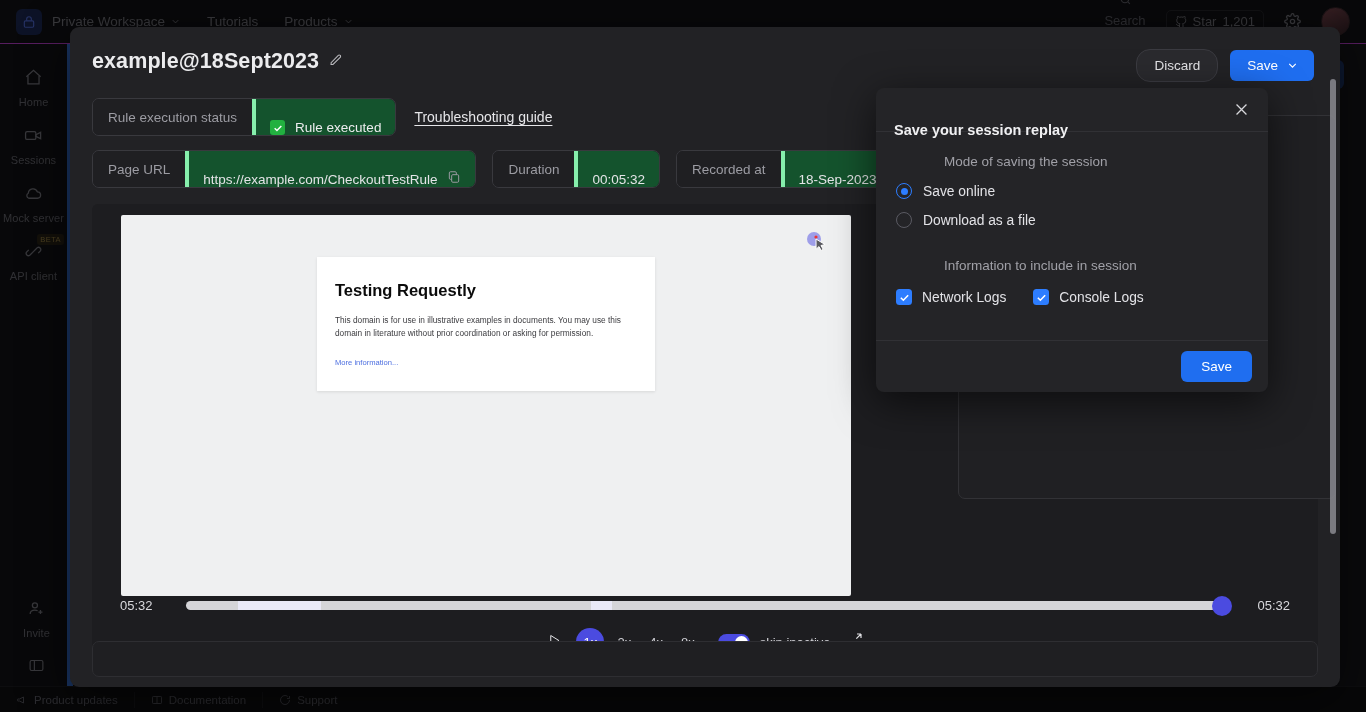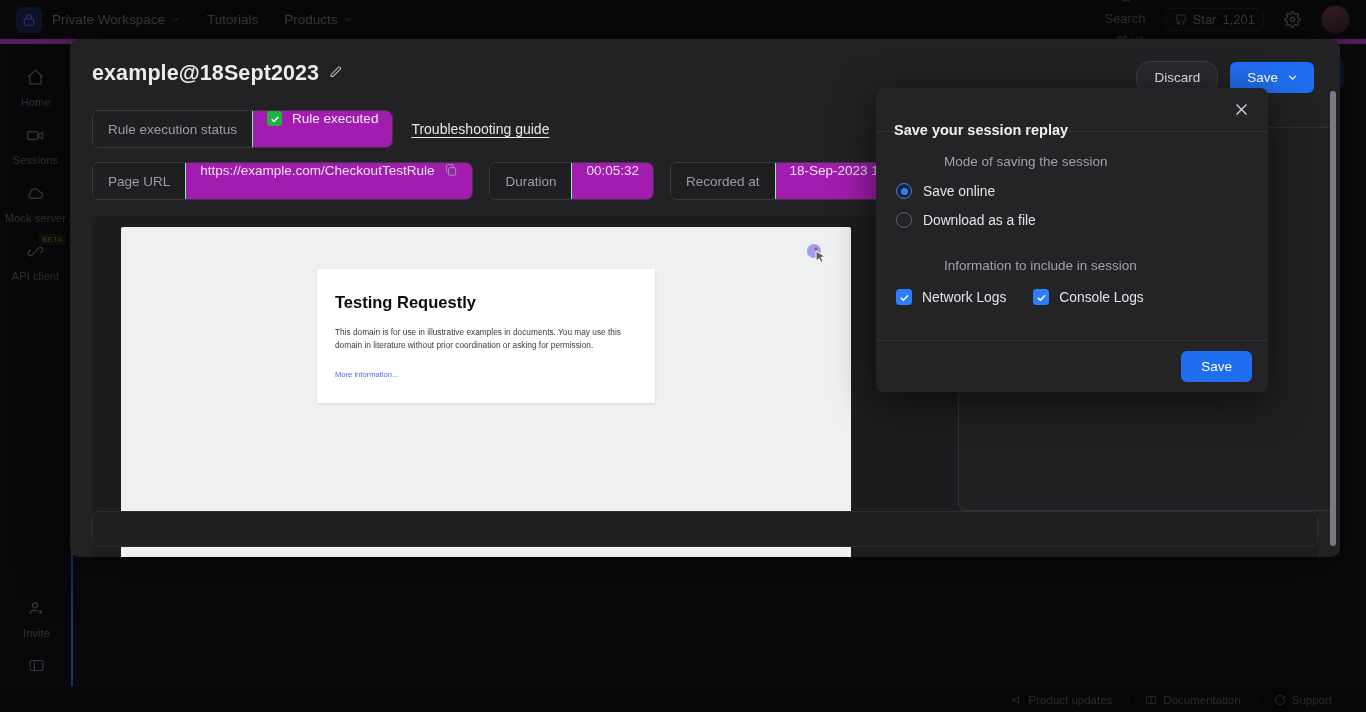--- a/index.html
+++ b/index.html
@@ -10,21 +10,21 @@
     overflow: hidden;
   }
 
   
   .app-bg { position: absolute; inset: 0; background: #131315; }
 
   .topnav {
     position: absolute; top: 0; left: 0; right: 0; height: 44px;
     background: #0f0f11;
     display: flex; align-items: center; padding: 0 16px;
-    border-bottom: 5px solid #d946ef;
+    border-bottom: 1px solid #d946ef;
   }
   .ws-badge {
     width: 26px; height: 26px; border-radius: 6px;
     background: #1b2a5c; display: flex; align-items: center; justify-content: center;
     margin-right: 10px; color: #5b7cfa;
   }
   .topnav-item {
     color: #8b8b92; font-size: 13.5px; margin-right: 26px;
     display: flex; align-items: center; gap: 5px; white-space: nowrap;
   }
@@ -38,40 +38,40 @@
   }
   .star-count { color:#8b8b92; }
   .avatar {
     width: 29px; height: 29px; border-radius: 50%;
     background: linear-gradient(150deg,#8a4a52,#3a2327);
     border: 1px solid #40282c;
   }
 
   .sidebar {
     position: absolute; top: 44px; left: 0; bottom: 26px; width: 73px;
-    background: #0f0f11; border-right: 2px solid #3b82f6;
+    background: #0f0f11; border-right: 6px solid #3b82f6;
     display: flex; flex-direction: column; align-items: center; padding-top: 14px;
   }
   .side-item {
     width: 73px; padding: 10px 0 8px; display: flex; flex-direction: column;
     align-items: center; gap: 5px; position: relative;
   }
   .side-item.active { background: #1a1a1d; }
   .side-label { font-size: 11px; color: #77777e; letter-spacing: .1px; }
   .side-ico { color: #8a8a91; display:block; }
   .beta-tag {
     position: absolute; top: 2px; right: 6px; font-size: 7.5px; color: #b89a4a;
     background: #2a2312; border-radius: 3px; padding: 1px 3px; letter-spacing:.4px;
   }
   .side-bottom { margin-top: auto; width: 100%; }
 
   .statusbar {
     position: absolute; left: 0; right: 0; bottom: 0; height: 26px;
     background: #0b0b0d; border-top: 1px solid #1b1b1e;
-    display: flex; align-items: center; justify-content: flex-end;
+    display: flex; align-items: center; justify-content: flex-start;
     padding-right: 18px; gap: 0;
   }
   .sb-item {
     color: #6a6a71; font-size: 11.5px; display:flex; align-items:center; gap:6px;
     padding: 0 16px; border-left: 1px solid #1b1b1e; height: 16px;
   }
   .sb-item:first-child { border-left: none; }
 
   .bg-right-save {
     position: absolute; top: 60px; right: 22px;
@@ -81,25 +81,24 @@
   .bg-help {
     position: absolute; top: 125px; right: 38px;
     color: #55555c; font-size: 13.5px; display: flex; align-items: center; gap: 8px;
   }
 
   
   .scrim { position: absolute; inset: 0; background: rgba(5,5,7,.62); }
 
   
   .panel {
-    position: absolute; left: 70px; top: 27px; width: 1270px; height: 518px;
+    position: absolute; left: 70px; top: 27px; width: 1270px; height: 660px;
     background: #222225; border-radius: 9px;
     box-shadow: 0 12px 48px rgba(0,0,0,.55);
     overflow: hidden;
-    margin-top: 12px;
   }
   .panel-inner { position:absolute; inset:0; overflow:hidden; }
 
   .panel-head { padding: 22px 26px 0 22px; display: flex; align-items: flex-start; }
   .title-row { display: flex; align-items: center; gap: 9px; }
   .page-title { font-size: 21.5px; color: #ececee; font-weight: 700; letter-spacing: .1px; }
   .pencil { color: #b9b9bd; }
   .head-actions { margin-left: auto; display: flex; gap: 12px; align-items: center; }
   .btn-discard {
     background: #2a2a2e; color: #e3e3e6; border: 1px solid #3b3b41;
@@ -114,23 +113,23 @@
   .meta-strip { padding: 16px 22px 0 22px; display: flex; align-items: center; gap: 14px; }
   .chipgroup {
     display: flex; align-items: stretch; border: 1px solid #39393e;
     border-radius: 7px; overflow: hidden; height: 38px;
   }
   .chip-k {
     display: flex; align-items: center; padding: 0 15px;
     font-size: 13.5px; color: #9c9ca3; background: #1f1f22;
   }
   .chip-v {
-    display: flex; align-items: flex-start; gap: 10px; padding: 0 14px;
-    font-size: 13.5px; color: #e4e4e7; background: #a21caf;
-    border-left: 1px solid #86efac;
+    display: flex; align-items: flex-end; gap: 10px; padding: 0 14px;
+    font-size: 13.5px; color: #e4e4e7; background: #14532d;
+    border-left: 4px solid #86efac;
   }
   .chip-v.ok { color: #ececee; }
   .green-check {
     width: 15px; height: 15px; background: #22b140; border-radius: 3px;
     display: inline-flex; align-items: center; justify-content: center;
   }
   .ts-link {
     color: #e6e6e9; font-size: 14px; text-decoration: underline;
     text-underline-offset: 3px; margin-left: 4px;
   }

